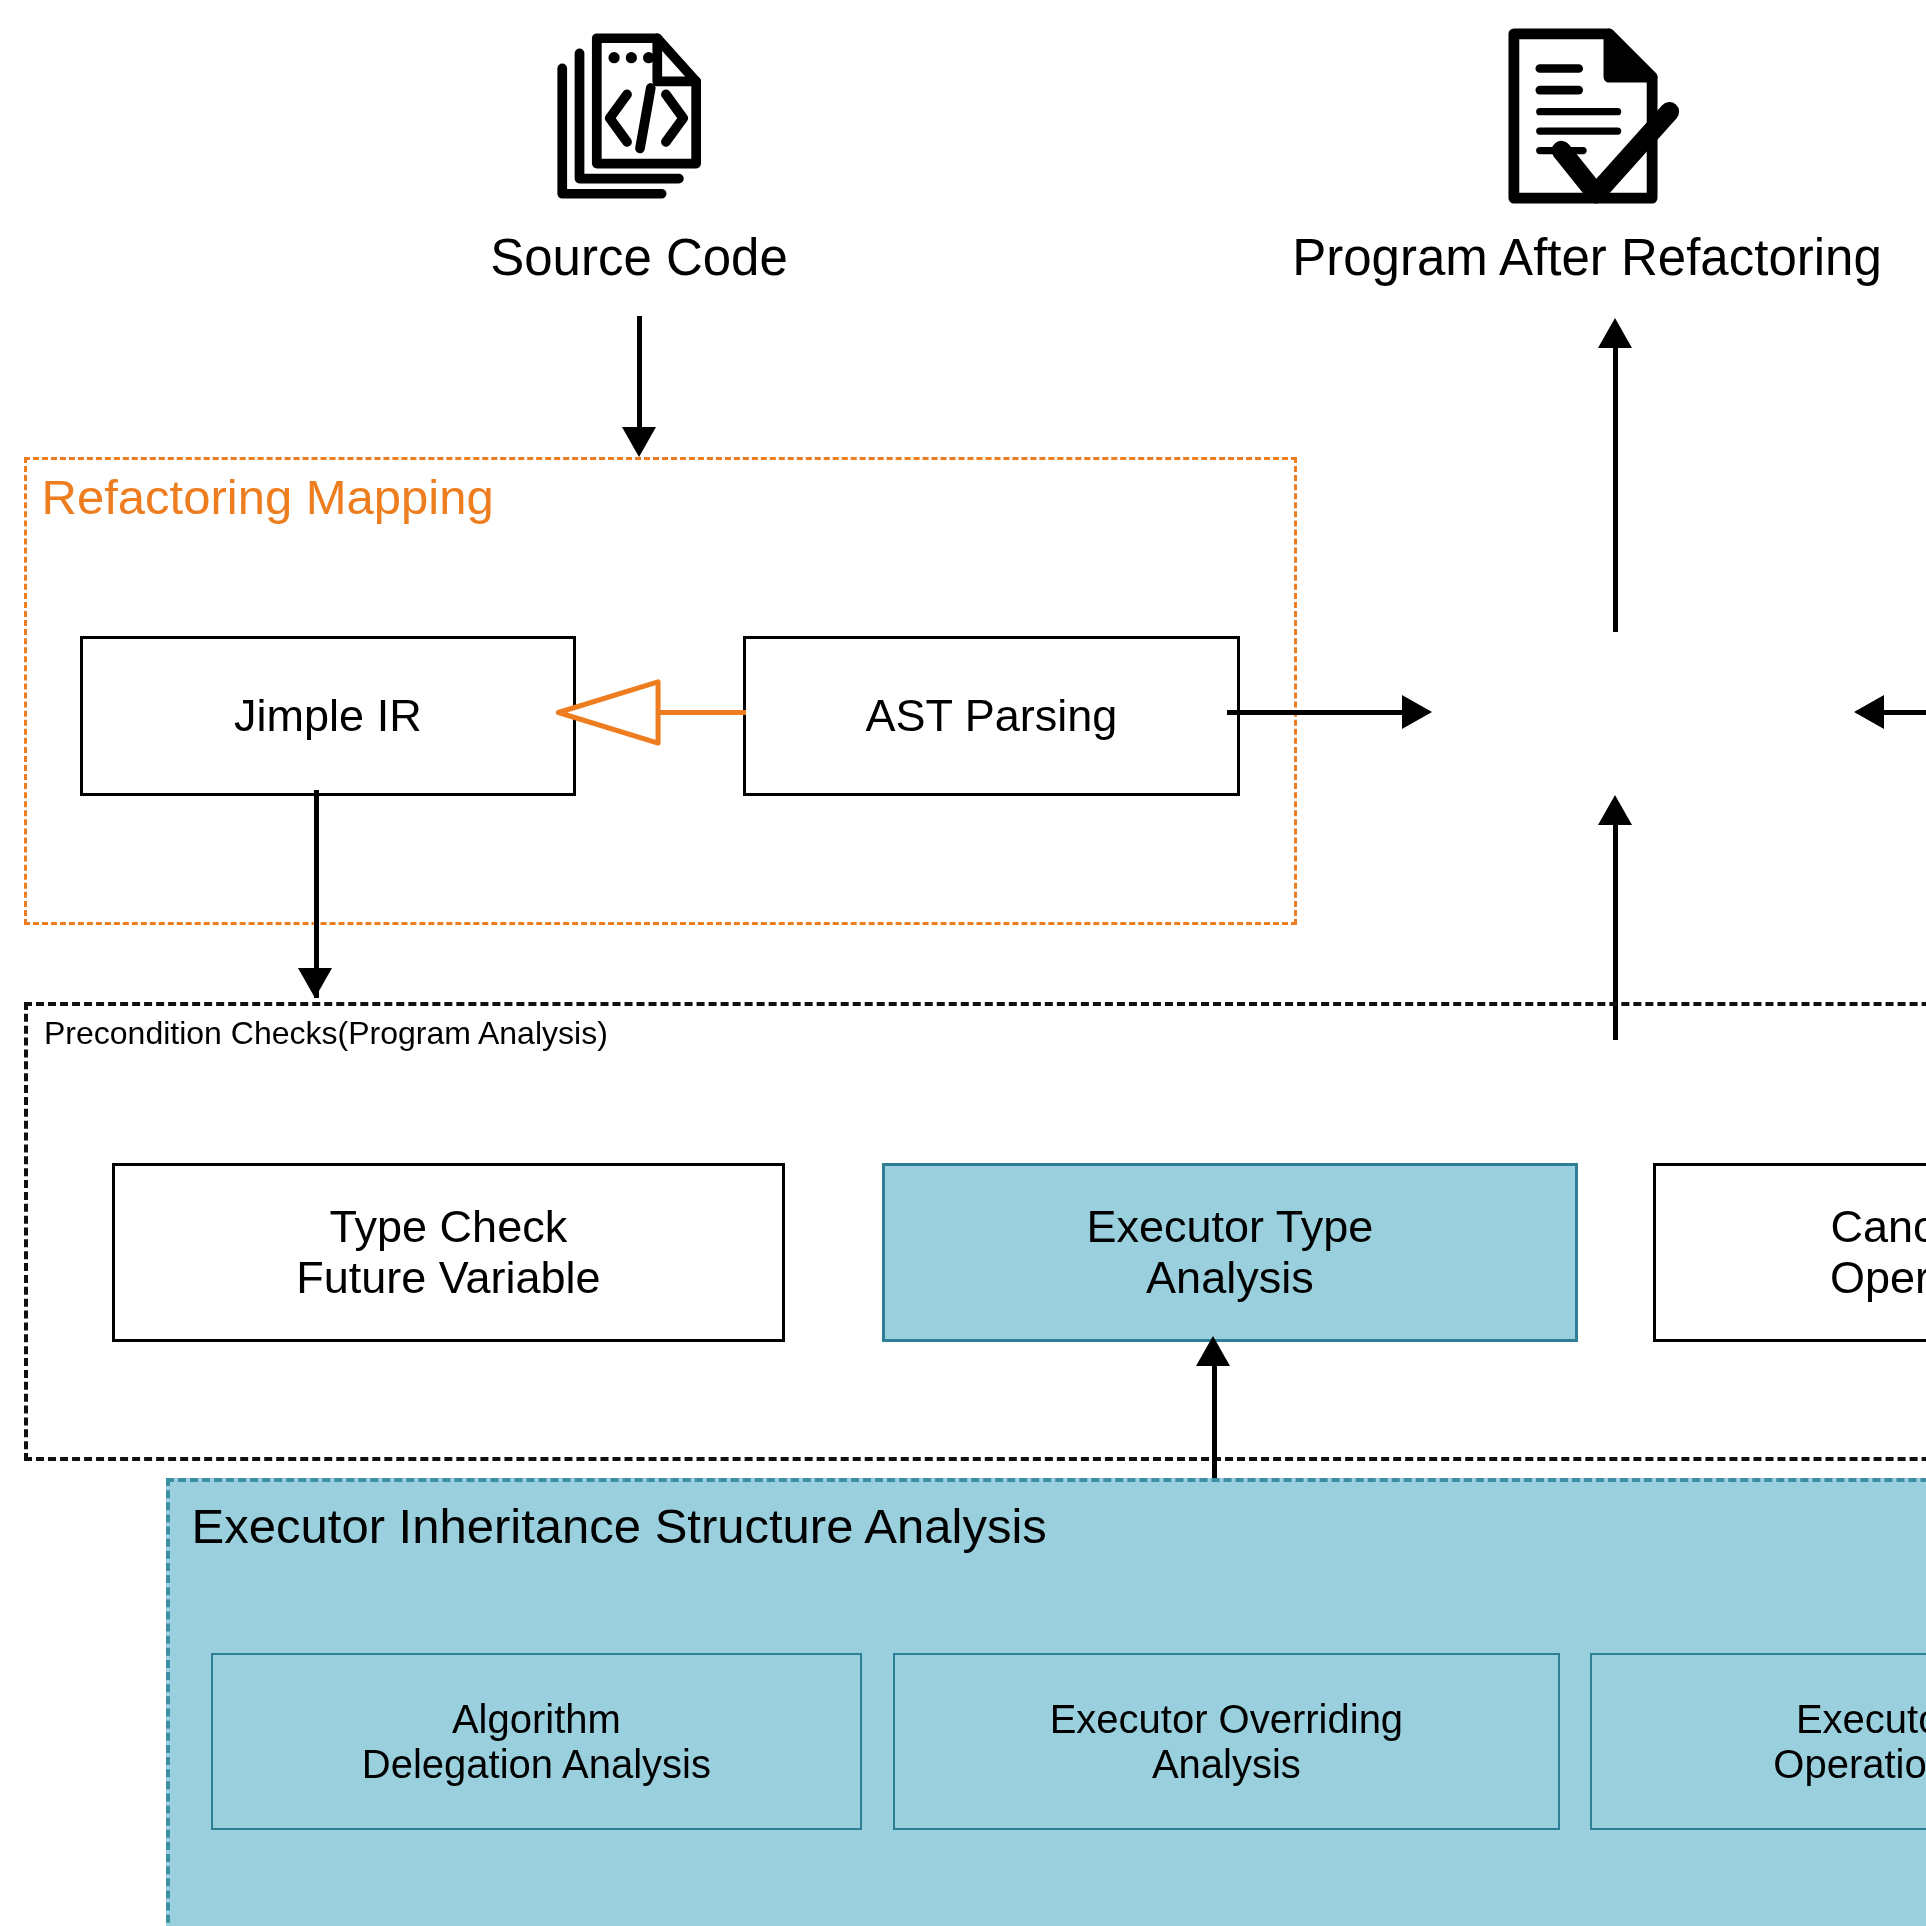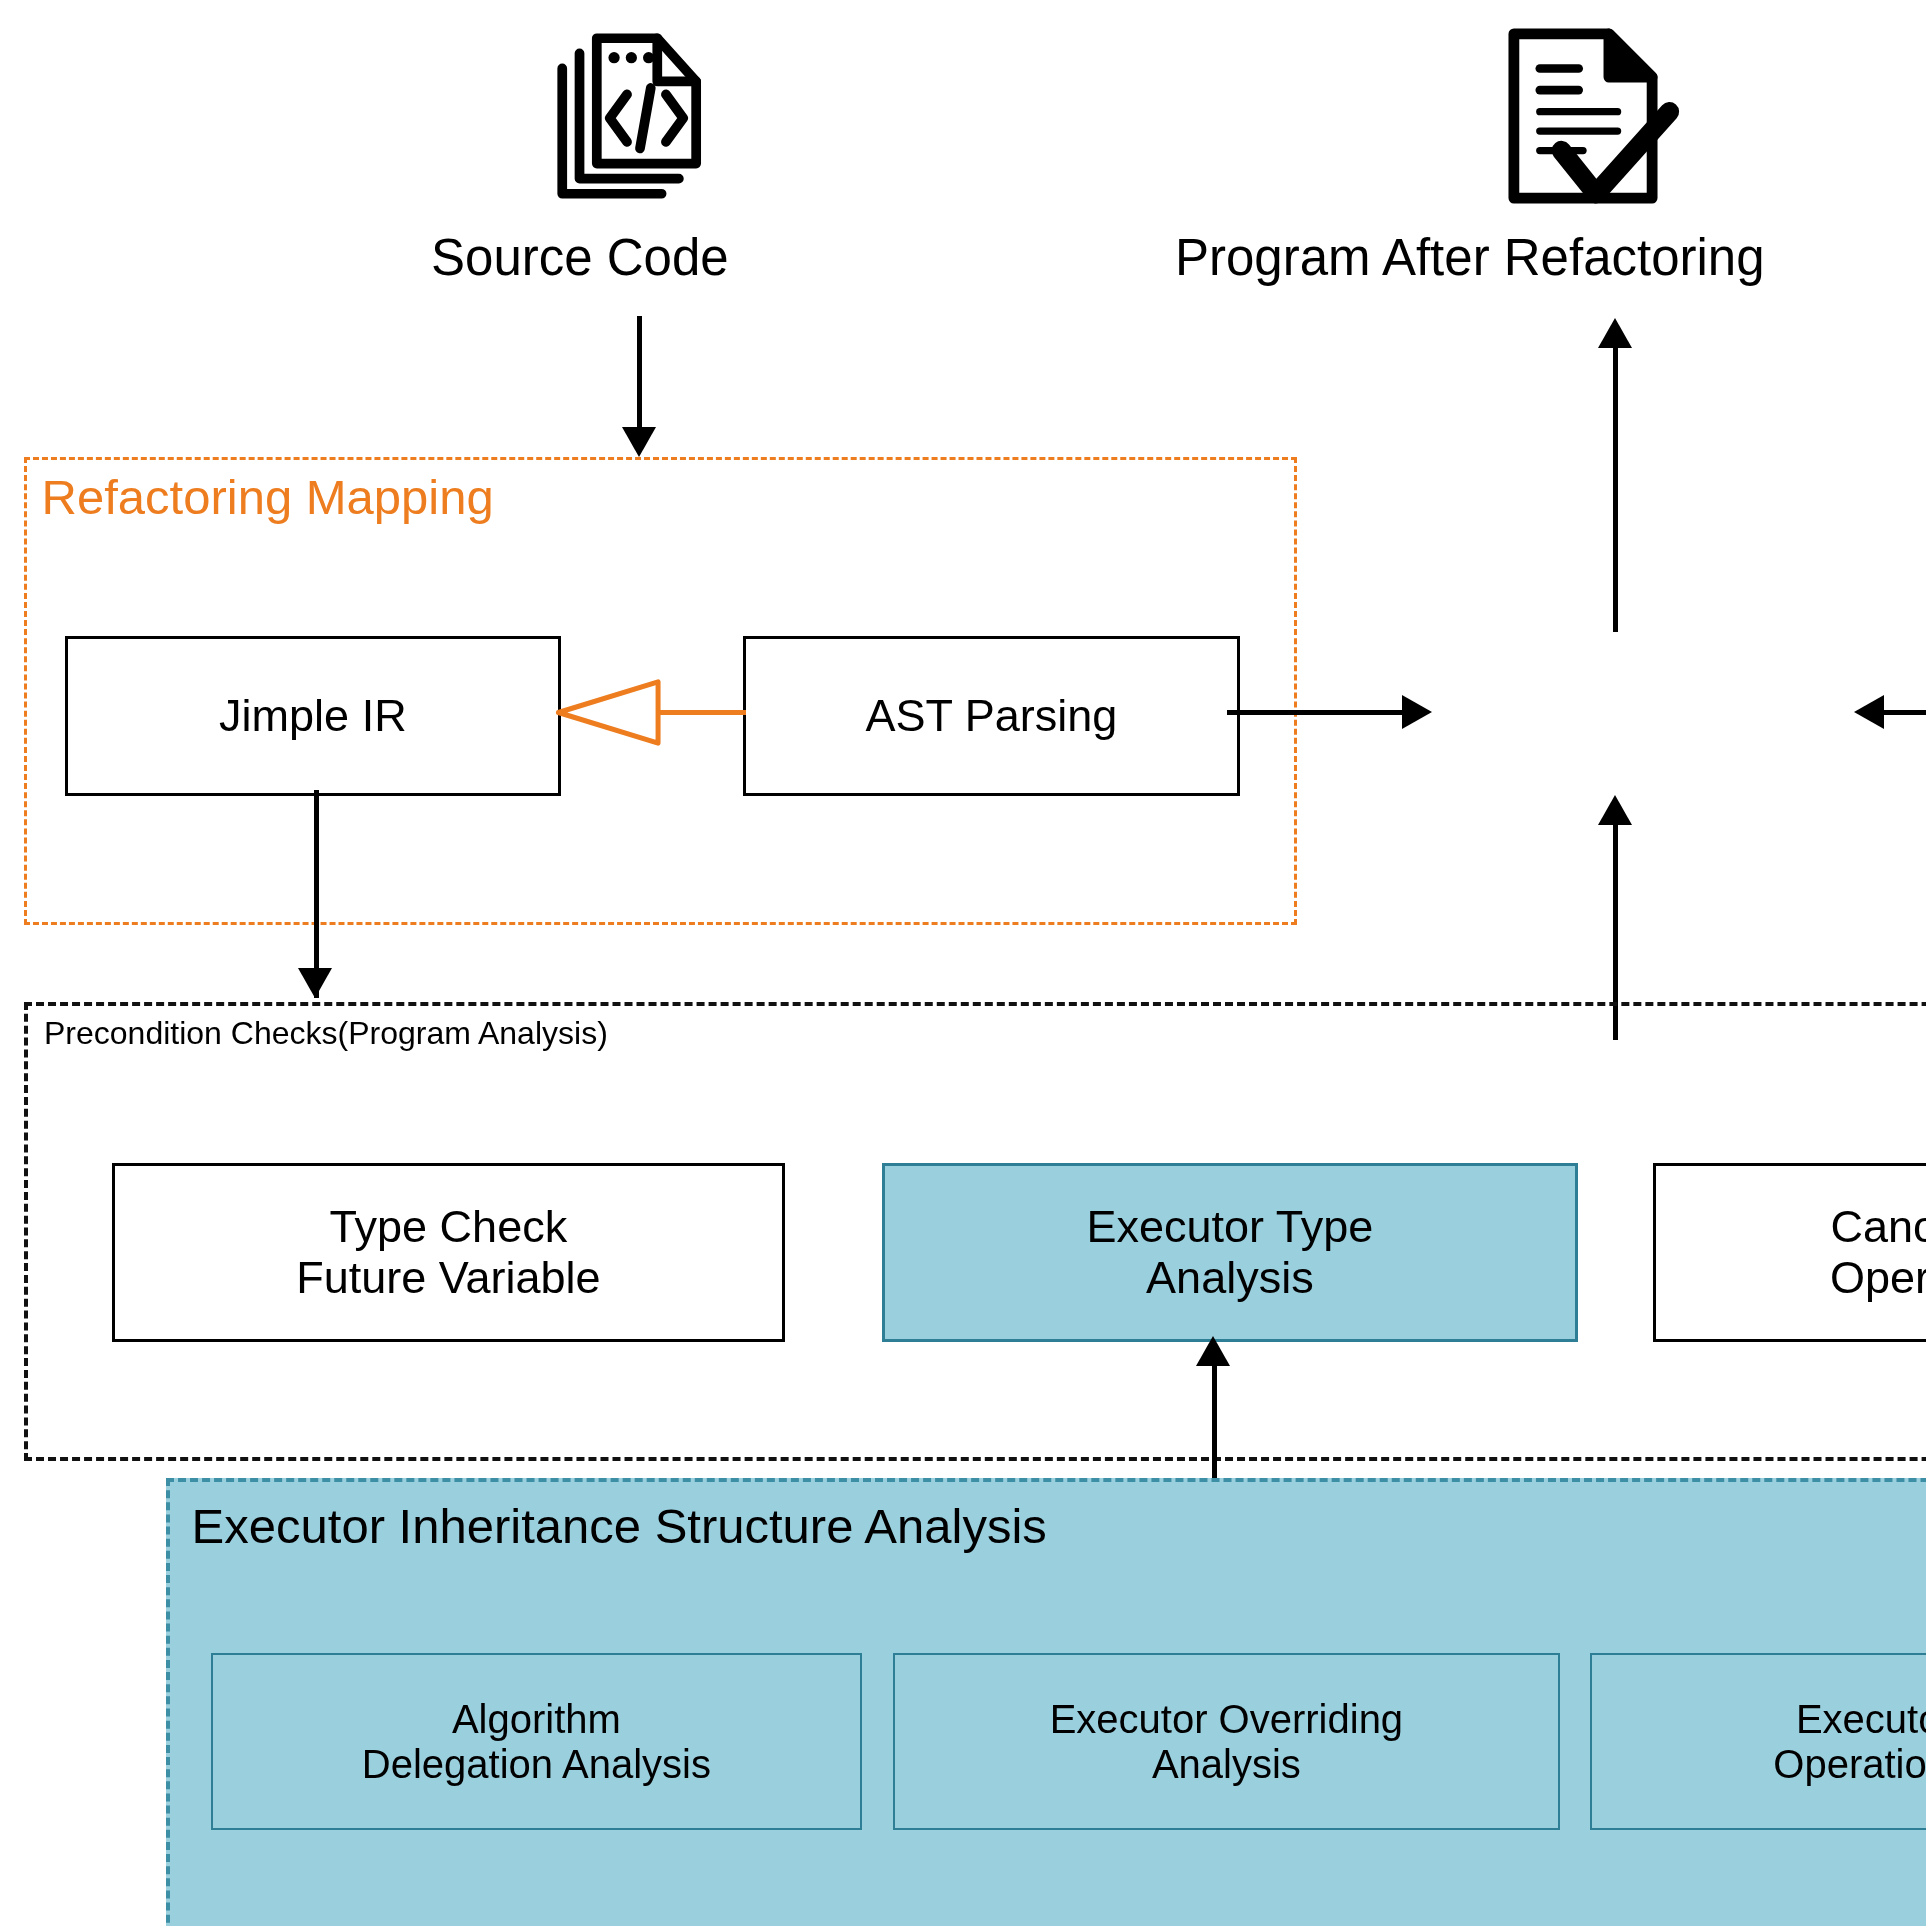--- a/index.html
+++ b/index.html
@@ -18,20 +18,21 @@
   
   .icon { position: absolute; }
 
   
   .toplabel {
     position: absolute;
     font-size: 51px;
     line-height: 1.05;
     color: #000;
     white-space: nowrap;
+    text-align: center;
   }
 
   
   .group-orange {
     position: absolute;
     border: 3.5px dashed #ED7D1F;
     background: transparent;
   }
   .group-orange > .group-title {
     position: absolute;
@@ -160,21 +161,21 @@
   <div class="vline" style="left:637px; top:316px; height:112px;"></div>
   <div class="arrow-down" style="left:622px; top:427px;"></div>
 
   <div class="vline" style="left:1613px; top:347px; height:285px;"></div>
   <div class="arrow-up" style="left:1598px; top:318px;"></div>
 
   <div class="group-orange" style="left:24px; top:457px; width:1267px; height:462px;">
     <div class="group-title">Refactoring Mapping</div>
   </div>
 
-  <div class="node" style="left:65px; top:636px; width:482px; height:154px;">
+  <div class="node" style="left:80px; top:636px; width:482px; height:154px;">
     <span class="l">Jimple IR</span>
   </div>
 
   <div class="node" style="left:743px; top:636px; width:483px; height:154px;">
     <span class="l">AST Parsing</span>
   </div>
 
   <div class="hline orange" style="left:655px; top:710px; width:91px;"></div>
   <svg class="arrow-hollow-left" style="left:555px; top:678px;" width="108" height="69" viewBox="0 0 280 180">
     <polygon points="8,90 268,10 268,170" fill="#ffffff" stroke="#ED7D1F" stroke-width="13" stroke-linejoin="round"></polygon>

